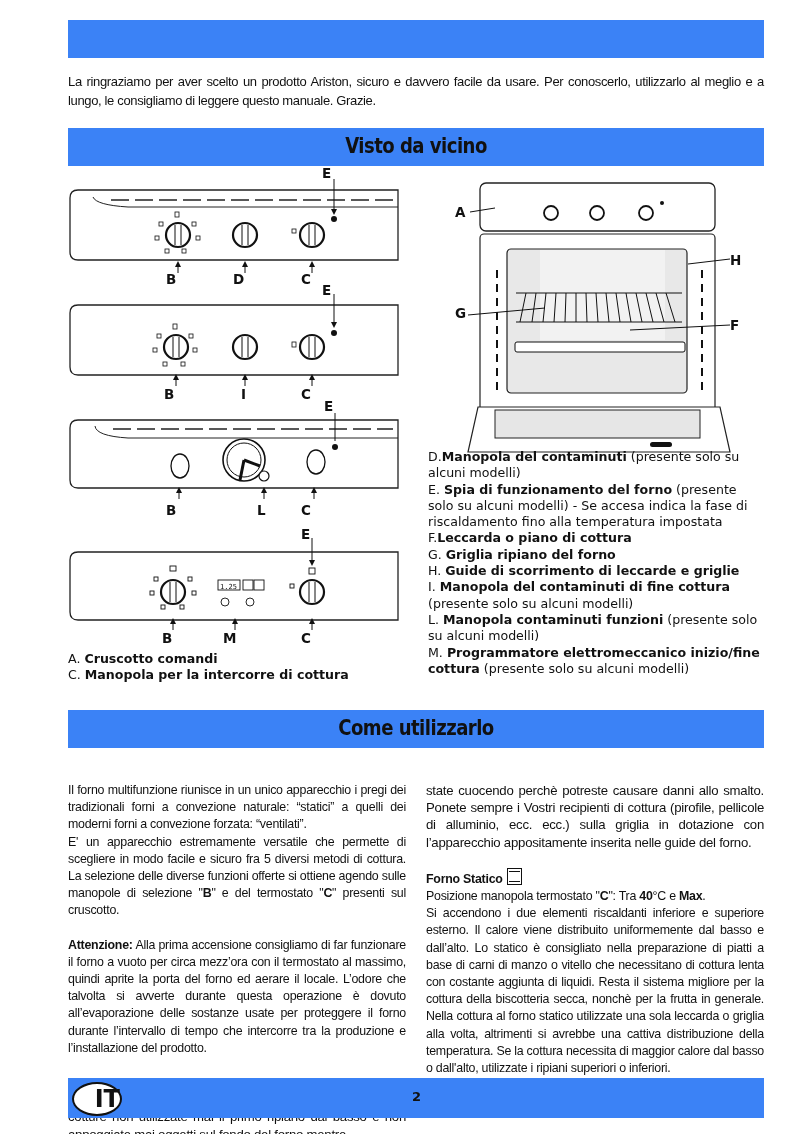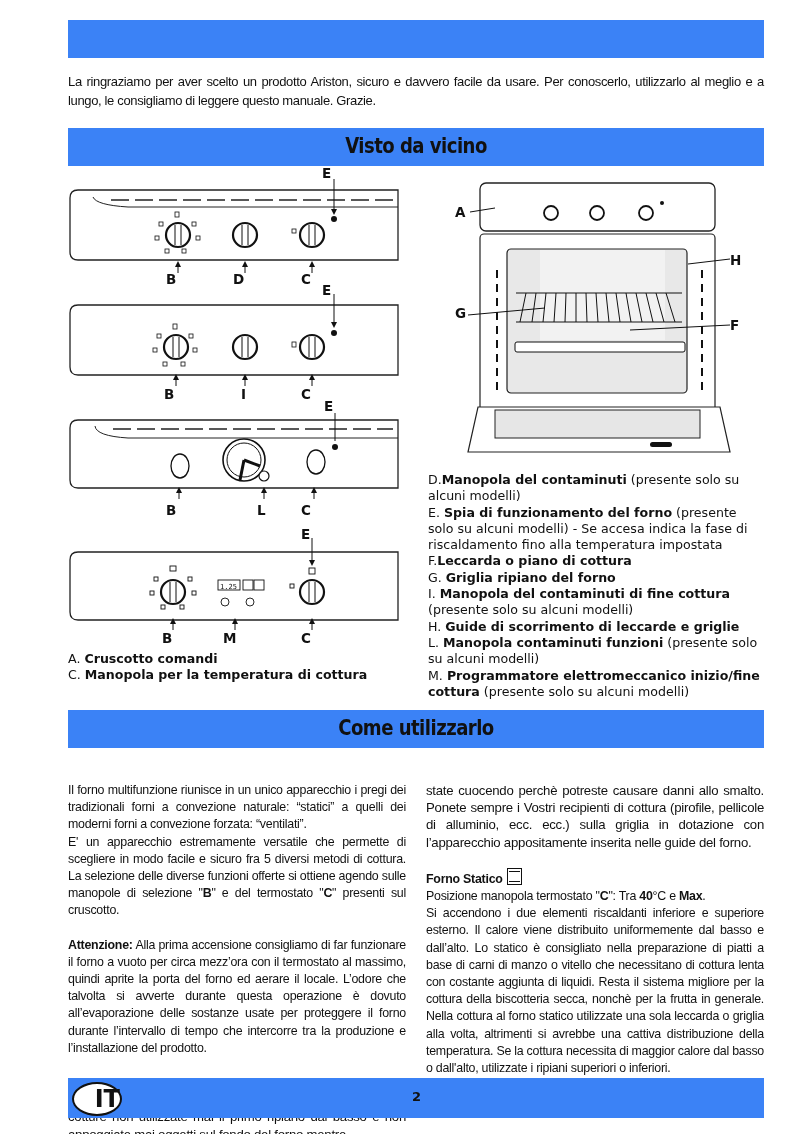--- a/index.html
+++ b/index.html
@@ -266,30 +266,30 @@
     </g>
   </svg>
   <span class="label" style="left:35px;top:34px;">A</span>
   <span class="label" style="left:35px;top:135px;">G</span>
   <span class="label" style="left:310px;top:82px;">H</span>
   <span class="label" style="left:310px;top:147px;">F</span>
 </div>
 
 <div class="legend" style="left:68px;top:651px;width:340px;">
   <div class="item"><span>A.</span> <b>Cruscotto comandi</b></div>
-  <div class="item"><span>C.</span> <b>Manopola per la temperatura di cottura</b></div>
-</div>
-
-<div class="legend" style="left:428px;top:472px;width:336px;">
+  <div class="item"><span>C.</span> <b>Manopola per la intercorre di cottura</b></div>
+</div>
+
+<div class="legend" style="left:428px;top:449px;width:336px;">
   <div class="item"><span>D.</span><b>Manopola del contaminuti</b><span> (presente solo su alcuni modelli)</span></div>
   <div class="item"><span>E.</span> <b>Spia di funzionamento del forno</b><span> (presente solo su alcuni modelli) - Se accesa indica la fase di riscaldamento fino alla temperatura impostata</span></div>
   <div class="item"><span>F.</span><b>Leccarda o piano di cottura</b></div>
   <div class="item"><span>G.</span> <b>Griglia ripiano del forno</b></div>
+  <div class="item"><span>H.</span> <b>Guide di scorrimento di leccarde e griglie</b></div>
   <div class="item"><span>I.</span> <b>Manopola del contaminuti di fine cottura</b><span> (presente solo su alcuni modelli)</span></div>
-  <div class="item"><span>H.</span> <b>Guide di scorrimento di leccarde e griglie</b></div>
   <div class="item"><span>L.</span> <b>Manopola contaminuti funzioni</b><span> (presente solo su alcuni modelli)</span></div>
   <div class="item"><span>M.</span> <b>Programmatore elettromeccanico inizio/fine cottura</b><span> (presente solo su alcuni modelli)</span></div>
 </div>
 
 <div class="graybar" style="top:710px;height:38px;">
   <div class="sec-title" style="top:6px;">Come utilizzarlo</div>
 </div>
 
 <div class="col" style="left:68px;top:766px;width:338px;">
   <p>Il forno multifunzione riunisce in un unico apparecchio i pregi dei tradizionali forni a convezione naturale: “statici” a quelli dei moderni forni a convezione forzata: “ventilati”.</p>

